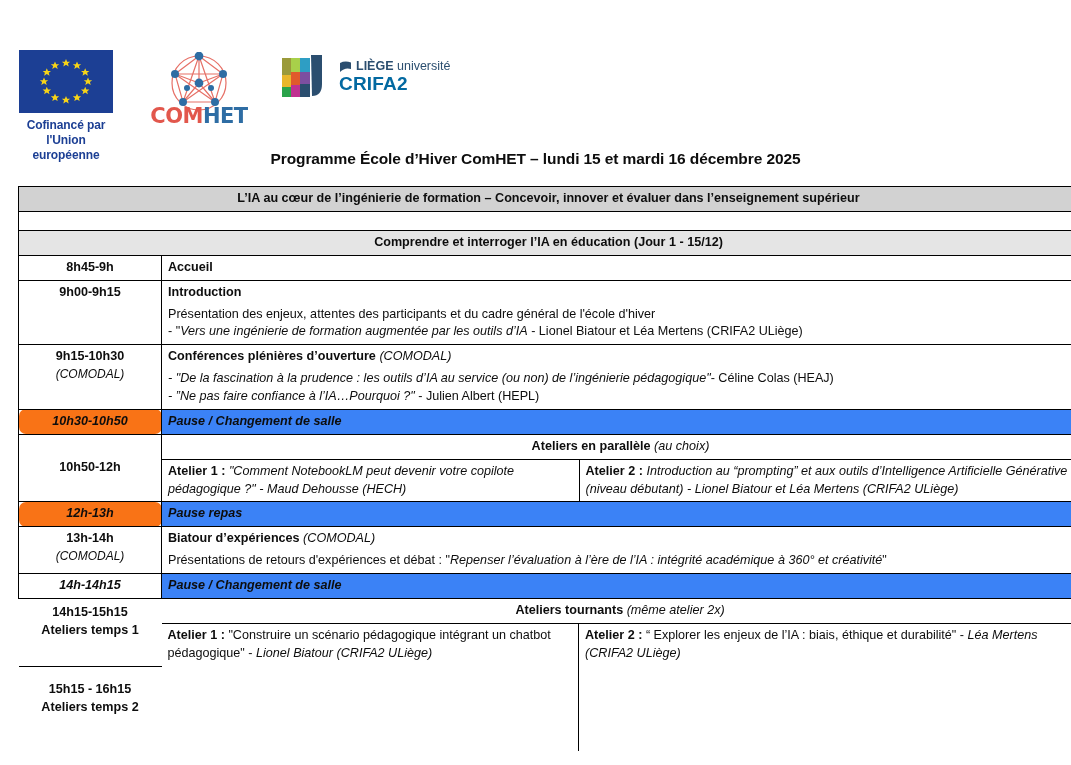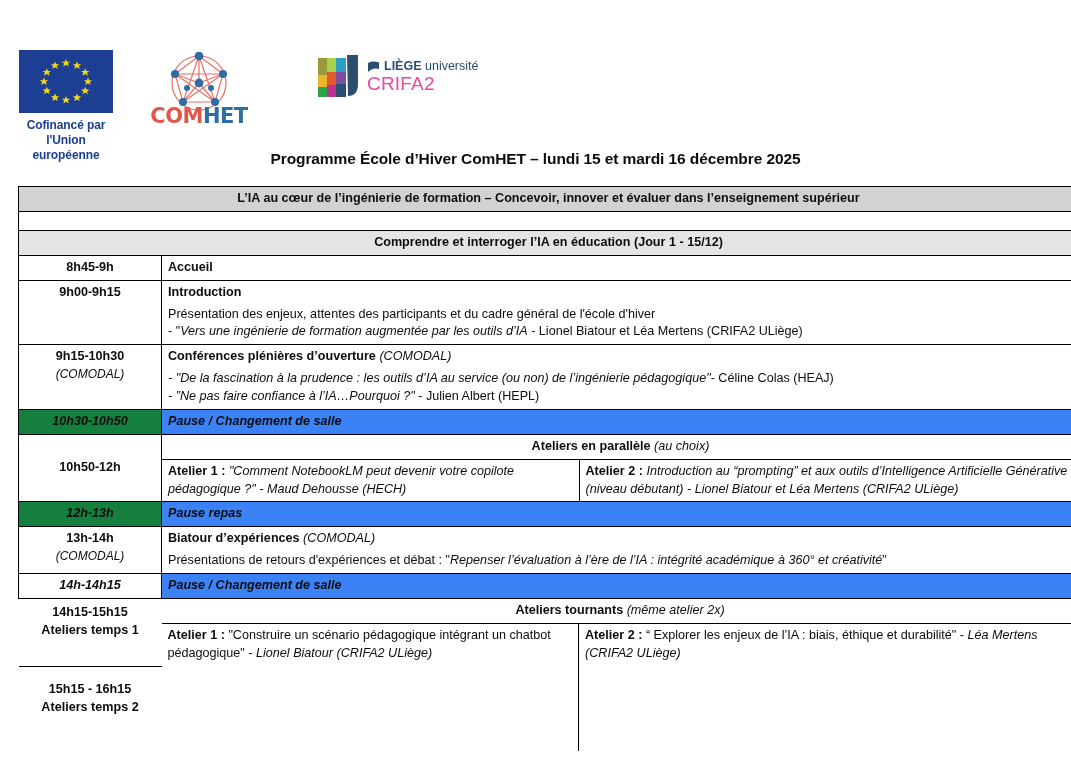--- a/index.html
+++ b/index.html
@@ -51,27 +51,27 @@
     font-weight: bold;
     font-size: 21px;
     letter-spacing: -0.5px;
     margin-top: -10px;
     white-space: nowrap;
   }
   .comhet-word .com { color: #e2574c; }
   .comhet-word .het { color: #2e6da4; }
 
   
-  .liege-logo { display: flex; align-items: center; gap: 7px; padding-top: 4px; margin-left: 36px; }
+  .liege-logo { display: flex; align-items: center; gap: 15px; padding-top: 4px; }
   .liege-mark { width: 42px; height: 46px; }
   .liege-text { line-height: 1.05; }
   .liege-line1 { font-size: 12.5px; color: #2b4e6f; }
   .liege-line1 b { font-weight: bold; }
   .liege-line2 {
-    font-size: 19px; font-weight: normal; color: #ec4899;
+    font-size: 19px; font-weight: bold; color: #0369a1;
     letter-spacing: 0.2px;
   }
   .liege-flag-ico {
     display:inline-block; vertical-align: middle; margin-right:4px;
   }
 
   
   .doc-title {
     text-align: center;
     font-size: 15.5px;
@@ -124,21 +124,21 @@
   .time .sub-plain {
     display: block;
     font-weight: normal;
     font-style: italic;
     font-size: 12px;
   }
   i, em { font-style: italic; }
   .b  { font-weight: bold; }
 
   .pause { background: #3b82f6; font-weight: bold; font-style: italic; }
-  .pause-time { background: #15803d; }
+  .pause-time { background: #f97316; border-radius: 7px; }
   .line { display: block; }
   .hdr-center {
     font-weight: bold;
     padding-bottom: 4px;
   }
 
   .subgrid { width: 100%; border-collapse: collapse; table-layout: fixed; }
   .subgrid td { border: 1px solid #000; vertical-align: top; padding: 3px 6px;
                 font-size: 12.6px; line-height: 1.42; }
 </style>

